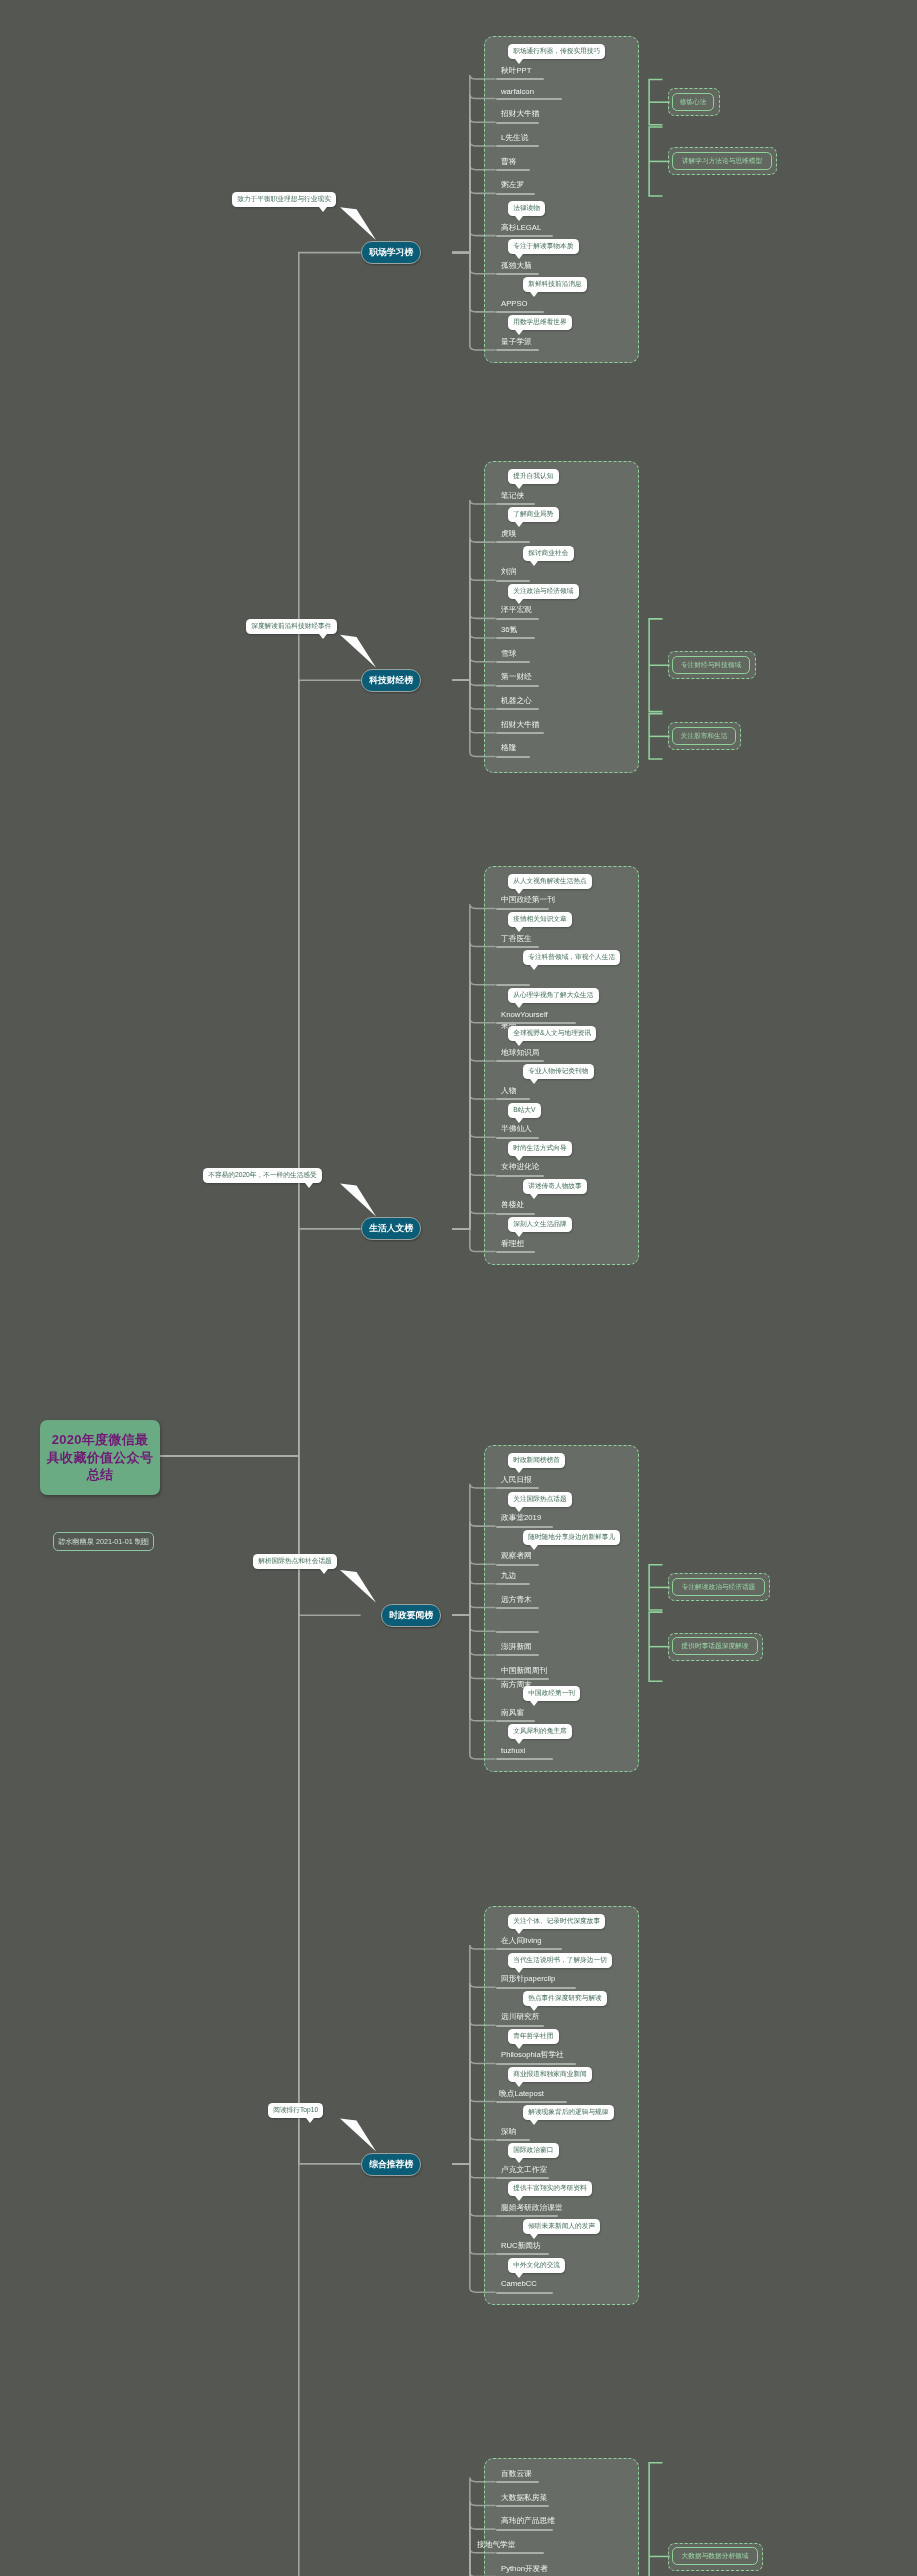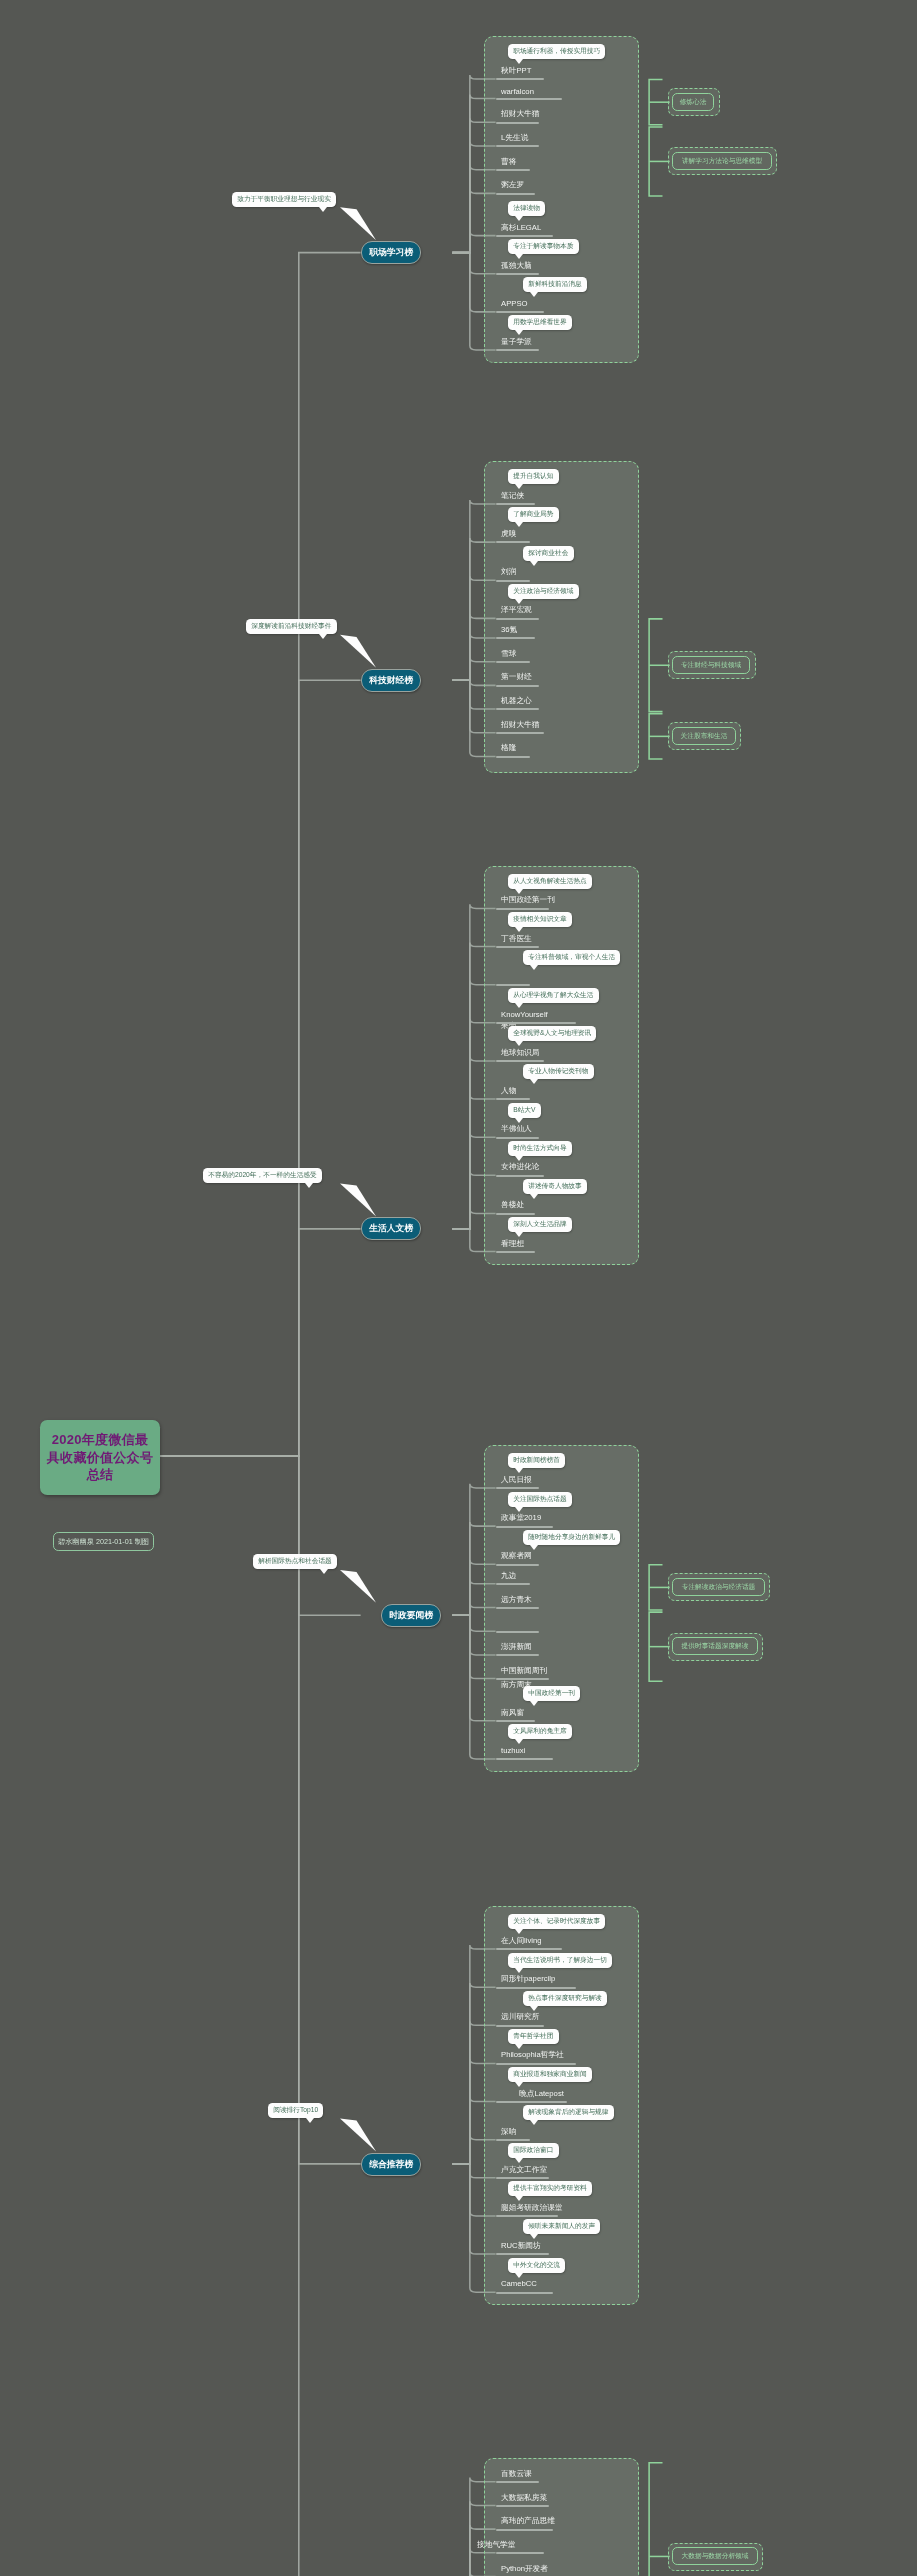--- a/index.html
+++ b/index.html
@@ -327,21 +327,21 @@
       <div class="callout tail-bl" style="left:508px;top:1953px;">当代生活说明书，了解身边一切</div>
       <div class="leaf" style="left:501px;top:1974px;">回形针papercilp</div>
       <div class="leaf-ul" style="left:496px;top:1987px;width:80px;"></div>
       <div class="callout tail-bl" style="left:523px;top:1991px;">热点事件深度研究与解读</div>
       <div class="leaf" style="left:501px;top:2012px;">远川研究所</div>
       <div class="leaf-ul" style="left:496px;top:2025px;width:48px;"></div>
       <div class="callout tail-bl" style="left:508px;top:2029px;">青年哲学社团</div>
       <div class="leaf" style="left:501px;top:2050px;">Philosophia哲学社</div>
       <div class="leaf-ul" style="left:496px;top:2063px;width:80px;"></div>
       <div class="callout tail-bl" style="left:508px;top:2067px;">商业报道和独家商业新闻</div>
-      <div class="leaf" style="left:519px;top:2089px;">晚点Latepost</div>
+      <div class="leaf" style="left:499px;top:2089px;">晚点Latepost</div>
       <div class="leaf-ul" style="left:496px;top:2101px;width:71px;"></div>
       <div class="callout tail-bl" style="left:523px;top:2105px;">解读现象背后的逻辑与规律</div>
       <div class="leaf" style="left:501px;top:2127px;">深响</div>
       <div class="leaf-ul" style="left:496px;top:2139px;width:34px;"></div>
       <div class="callout tail-bl" style="left:508px;top:2143px;">国际政治窗口</div>
       <div class="leaf" style="left:501px;top:2165px;">卢克文工作室</div>
       <div class="leaf-ul" style="left:496px;top:2177px;width:53px;"></div>
       <div class="callout tail-bl" style="left:508px;top:2181px;">提供丰富翔实的考研资料</div>
       <div class="leaf" style="left:501px;top:2203px;">腿姐考研政治课堂</div>
       <div class="leaf-ul" style="left:496px;top:2215px;width:62px;"></div>

